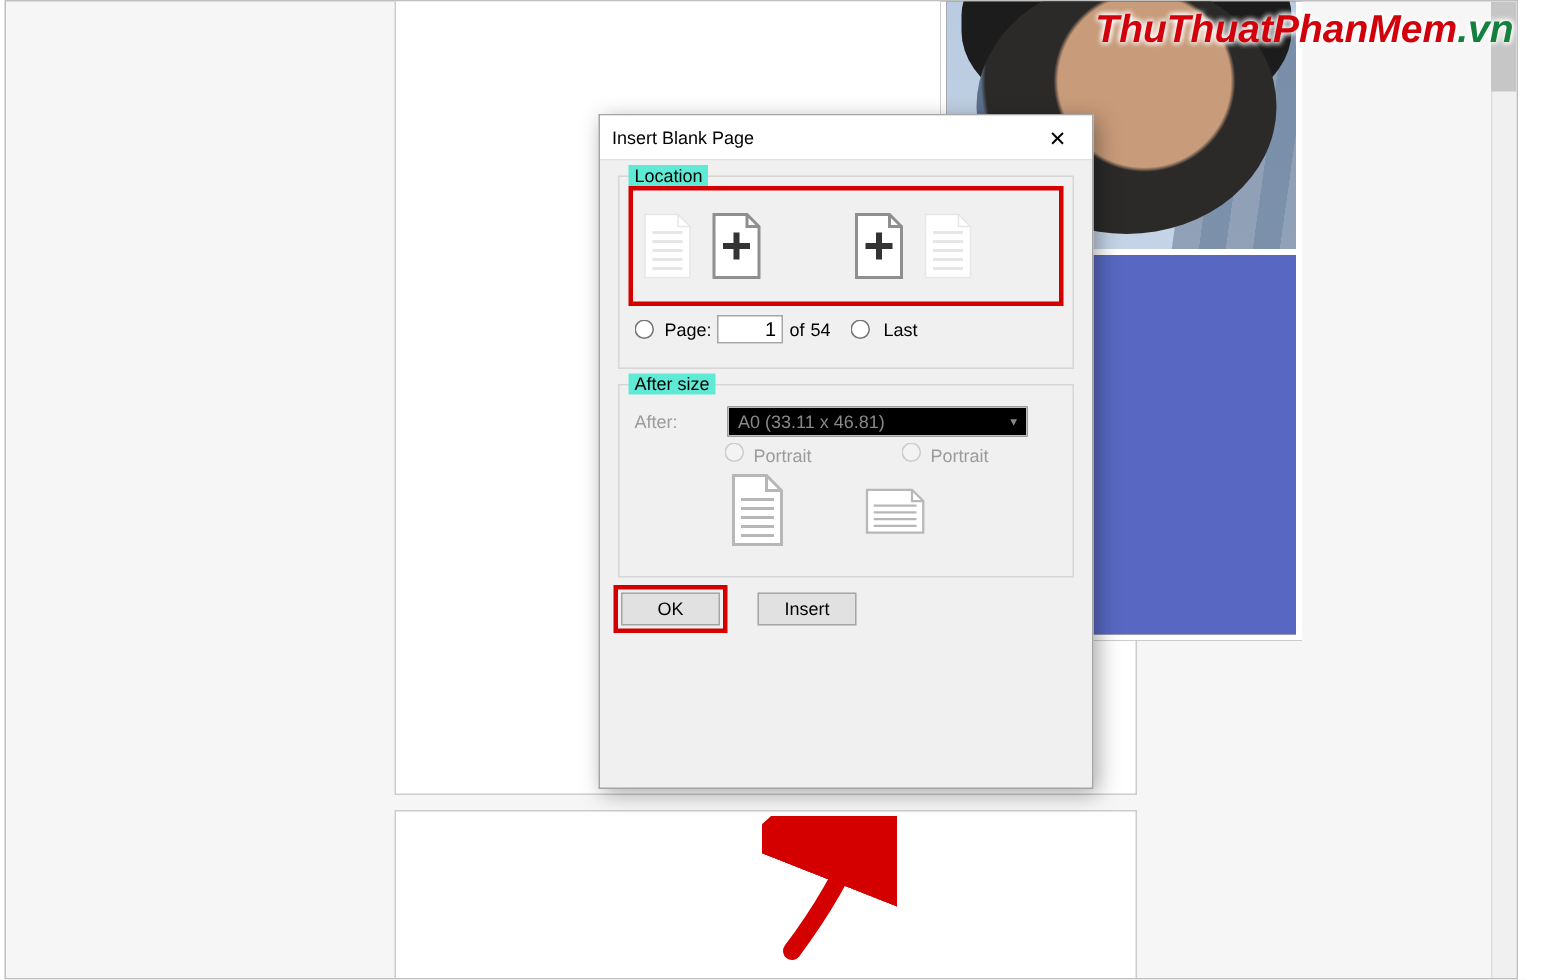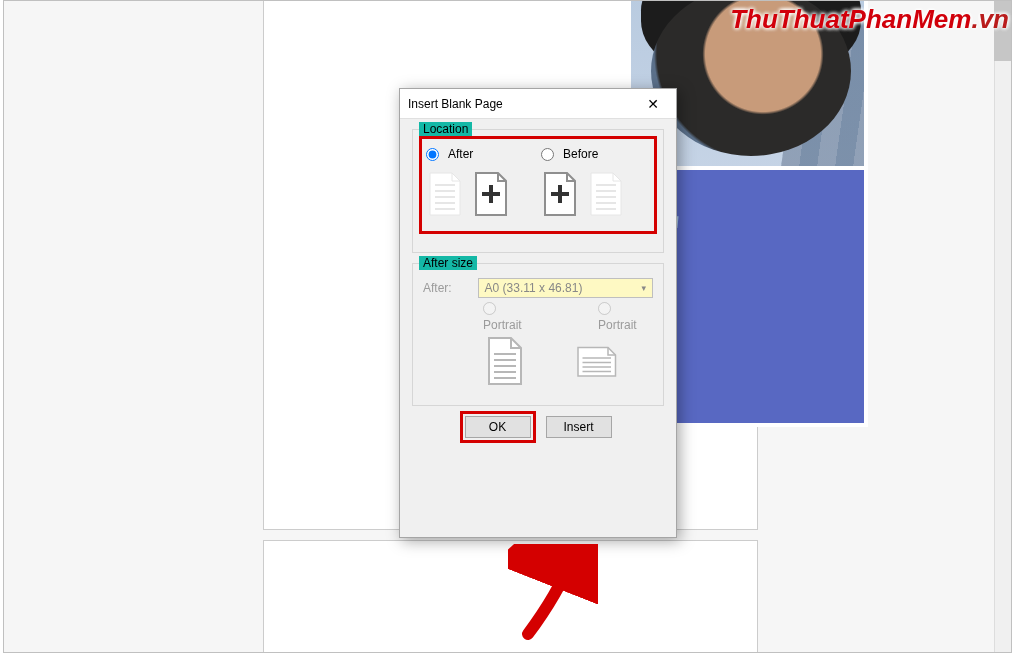--- a/index.html
+++ b/index.html
@@ -71,47 +71,46 @@
   .book .by {
     position:absolute; left:22px; bottom:10px;
     color:#fff; font-family: Georgia,serif; font-style:italic;
   }
   .watermark {
     position:absolute; right:20px; top:4px;
     font-size:26px; font-weight:bold; font-style:italic;
     color:#d1000b;
     text-shadow: 0 0 4px #fff, 0 0 4px #fff, 0 0 4px #fff;
   }
-  .watermark .vn { color:#b91c1c; }
+  .watermark .vn { color:#15803d; }
   .scrolltrack { position:absolute; right:0; top:0; width:17px; height:100%; background:#f0f0f0; border-left:1px solid #ddd;}
   .scrollthumb { position:absolute; right:0; top:0; width:17px; height:60px; background:#c6c6c6;}
   
   .dialog {
     position:absolute; left:399px; top:76px;
-    width:278px; height:450px;
+    width:330px; height:450px;
     background:#f0f0f0; border:1px solid #a5a5a5;
     box-shadow: 3px 3px 14px rgba(0,0,0,.35);
-    margin-top: 12px;
   }
   .titlebar { height:30px; background:#fff; display:flex; align-items:center; padding:0 8px; border-bottom:1px solid #e0e0e0;}
   .titlebar .ttl { flex:1; font-size:12px; }
   .titlebar .xbtn { width:30px; text-align:center; font-size:14px; cursor:pointer;}
   .group { margin:10px 12px 0; border:1px solid #d6d6d6; padding:10px 10px 12px; position:relative;}
-  .group .legend { position:absolute; top:-8px; left:6px; background:#14b8a6; padding:0 4px;}
+  .group .legend { position:absolute; top:-8px; left:6px; background:#5eead4; padding:0 4px;}
   .row { display:flex; align-items:center; gap:6px; margin:4px 0;}
   .half { width:50%; display:flex; align-items:center; gap:6px;}
   input[type=radio], input[type=checkbox] { margin:0 3px 0 0; }
   .pagenum { width:44px; text-align:right; padding:1px 4px; border:1px solid #a6a6a6; background:#fff;}
   .redbox { border:3px solid #d40000; padding:4px 4px 6px; margin:-4px -4px 6px;}
   .iconrow { display:flex; gap:8px; margin:6px 0 4px;}
   .pageicon { position:relative; width:38px; height:46px;}
   .pageicon svg { width:38px; height:46px; }
-  .sizecombo { width:200px; height:20px; border:1px solid #bfbfbf; background:#fef9c3; display:flex; align-items:center; padding:0 6px; color:#888;}
+  .sizecombo { width:200px; height:20px; border:1px solid #bfbfbf; background:#000000; display:flex; align-items:center; padding:0 6px; color:#888;}
   .sizecombo .caret { margin-left:auto; font-size:9px;}
-  .btns { display:flex; gap:15px; justify-content:center; padding:10px 14px;}
+  .btns { display:flex; gap:25px; justify-content:flex-start; padding:10px 14px;}
   .btn { width:66px; height:22px; border:1px solid #a6a6a6; background:#e1e1e1; font-size:12px; cursor:pointer;}
   .btn.ok { outline:3px solid #d40000; outline-offset:2px;}
   .disabled { color:#9b9b9b; }
   .orient-icon svg { width:42px; height:50px; }
   .arrow {
     position:absolute; left:508px; top:544px;
   }
 </style>
 </head>
 <body>
@@ -142,30 +141,20 @@
   <div class="titlebar">
     <span class="ttl">Insert Blank Page</span>
     <span class="xbtn">✕</span>
   </div>
 
   <div class="group">
     <span class="legend">Location</span>
 
     <div class="redbox">
       <div class="row">
-        <label class="half">
-          <input type="radio" name="pos" checked="" style="">
-          <span>After</span>
-        </label>
-        <label class="half">
-          <input type="radio" name="pos" style="">
-          <span>Before</span>
-        </label>
-      </div>
-      <div class="row">
         <div class="half iconrow">
           <span class="pageicon">
             <svg viewBox="0 0 38 46">
                 <path d="M4 2h22l8 8v34H4z" fill="#fff" stroke="#e6e6e6"></path>
                 <path d="M26 2v8h8" fill="none" stroke="#e6e6e6"></path>
                 <g stroke="#e6e6e6" stroke-width="2">
                   <line x1="9" y1="14" x2="29" y2="14"></line>
                   <line x1="9" y1="20" x2="29" y2="20"></line>
                   <line x1="9" y1="26" x2="29" y2="26"></line>
                   <line x1="9" y1="32" x2="29" y2="32"></line>
@@ -205,20 +194,33 @@
                   <line x1="9" y1="26" x2="29" y2="26"></line>
                   <line x1="9" y1="32" x2="29" y2="32"></line>
                   <line x1="9" y1="38" x2="29" y2="38"></line>
                 </g>
               </svg>
           </span>
         </div>
       </div>
     </div>
 
+    <div class="row">
+      <label class="half" style="gap:4px">
+        <input type="radio" name="which" style="">
+        <span>Page:</span>
+        <input class="pagenum" value="1" style="">
+        <span>of</span>
+        <span>54</span>
+      </label>
+      <label class="half">
+        <input type="radio" name="which" style="">
+        <span>Last</span>
+      </label>
+    </div>
   </div>
 
   <div class="group">
     <span class="legend">After size</span>
     <div class="row">
       <span style="width:56px" class="disabled">After:</span>
       <div class="sizecombo">
         <span>A0 (33.11 x 46.81)</span>
         <span class="caret">▾</span>
       </div>

